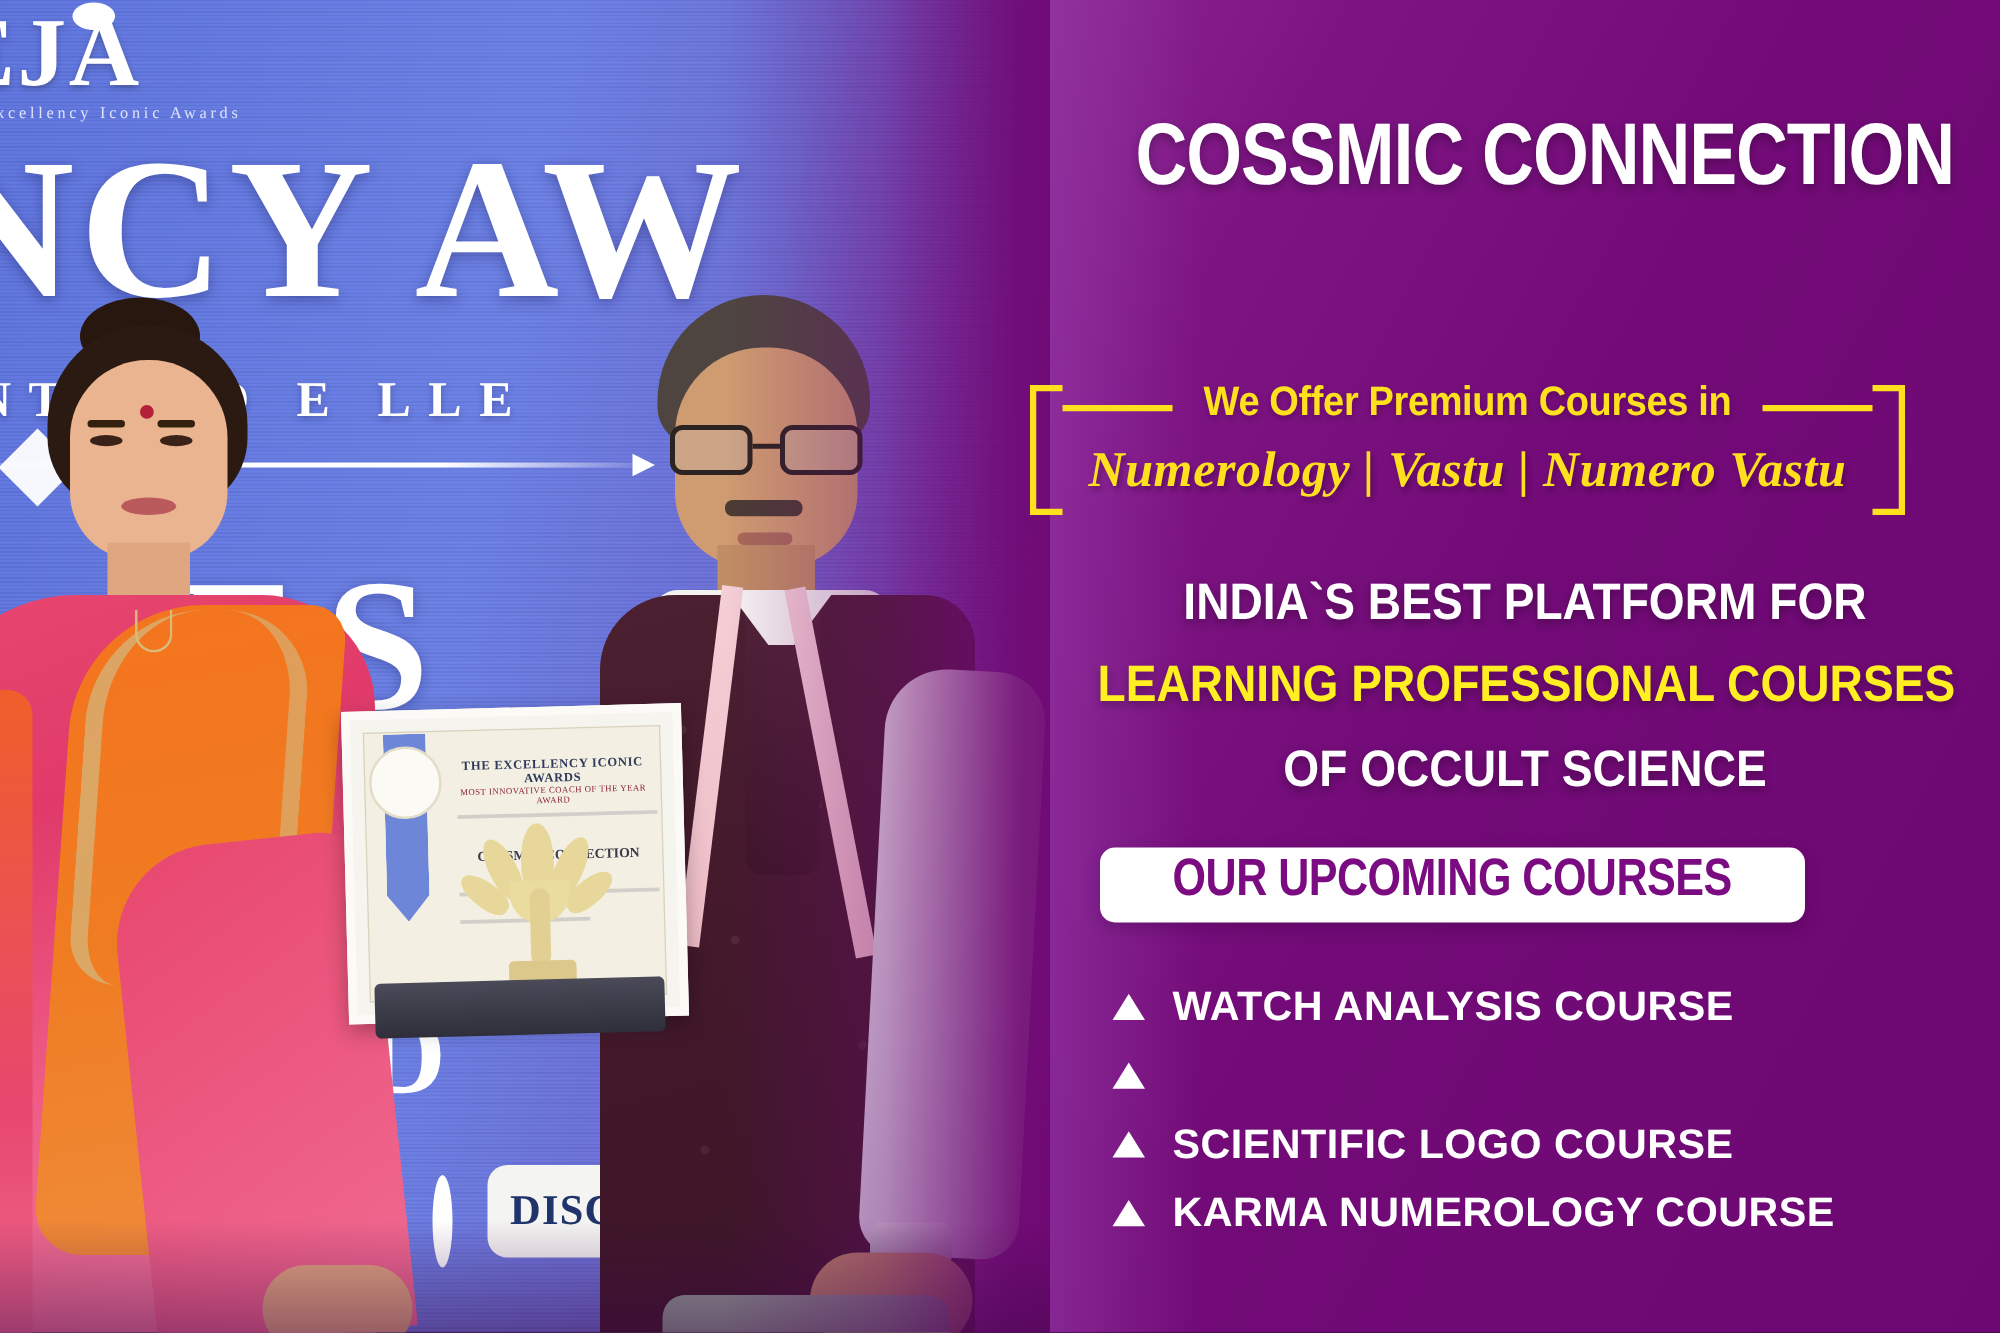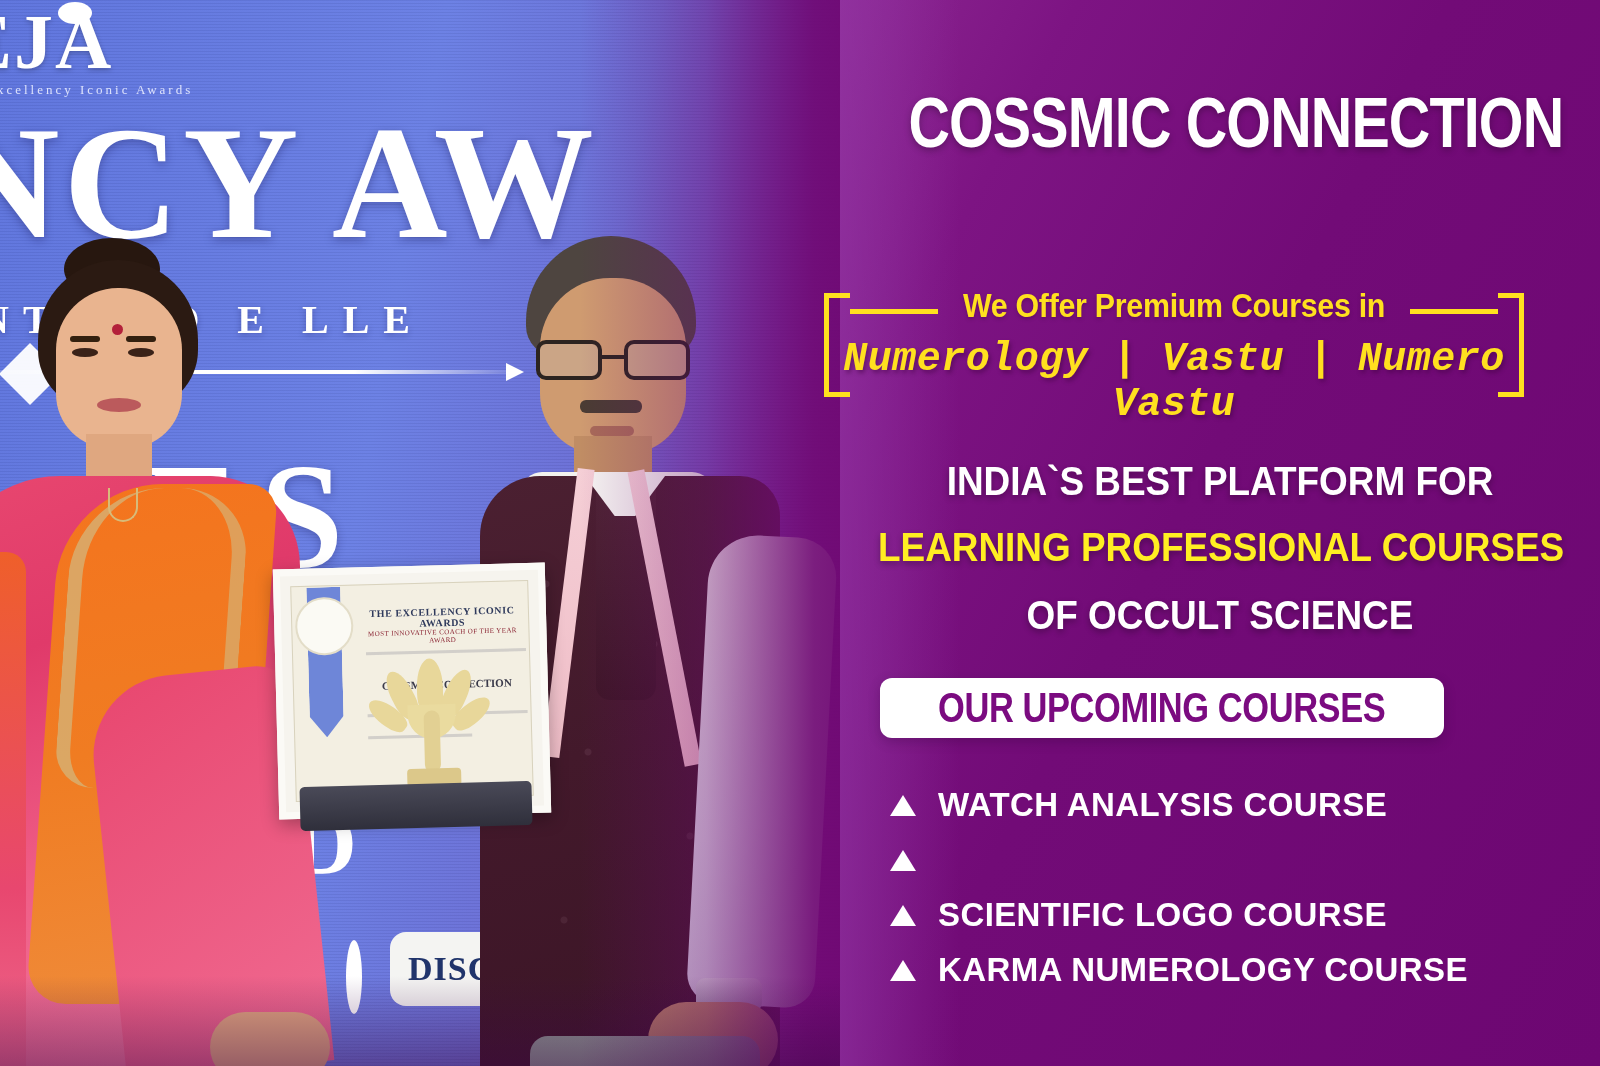--- a/index.html
+++ b/index.html
@@ -159,45 +159,45 @@
 
   
   .byline{position:absolute;left:866px;top:196px;width:608px;height:68px;display:flex;align-items:center;}
   .byline .tri-l{width:62px;height:68px;background:#fff;clip-path:polygon(100% 0,100% 100%,0 50%);}
   .byline .tri-r{width:62px;height:68px;background:#fff;clip-path:polygon(0 0,0 100%,100% 50%);}
   .byline .gap{width:7px;height:68px;}
   .byline .plate{flex:1;height:60px;background:#fff;display:flex;align-items:center;justify-content:center;}
   .byline .plate span{color:#6b0b72;font-size:38px;font-weight:bold;letter-spacing:-.5px;}
 
   
-  .offer{position:absolute;left:824px;top:293px;width:700px;height:104px;padding-left:44px;}
+  .offer{position:absolute;left:824px;top:308px;width:700px;height:104px;padding-left:44px;}
   .offer .brk{position:absolute;top:0;width:26px;height:104px;border-top:5px solid #ffe01f;border-bottom:5px solid #ffe01f;}
   .offer .brk.l{left:0;border-left:5px solid #ffe01f;}
   .offer .brk.r{right:0;border-right:5px solid #ffe01f;}
   .offer .rule{position:absolute;top:16px;height:5px;background:#ffe01f;}
   .offer .rule.l{left:26px;width:88px;}
   .offer .rule.r{right:26px;width:88px;}
   .offer .line1{position:absolute;top:-6px;left:0;width:700px;text-align:center;
     color:#ffe01f;font-size:33px;font-weight:bold;transform:scaleX(.92);letter-spacing:-.3px;
     text-shadow:0 2px 4px rgba(60,0,60,.35);}
   .offer .line2{position:absolute;top:44px;left:0;width:700px;text-align:center;
     color:#ffe01f;font-size:40px;font-weight:bold;font-style:italic;
-    font-family:Liberation Mono, monospace;letter-spacing:.5px;
+    font-family:Liberation Serif, serif;letter-spacing:.5px;
     text-shadow:2px 3px 4px rgba(60,0,60,.45);}
 
   
   .tag{position:absolute;left:840px;width:760px;text-align:center;font-weight:bold;
     transform:scaleX(.9);white-space:nowrap;text-shadow:0 3px 7px rgba(0,0,0,.3);}
   .tag.t1{top:458px;font-size:41px;color:#fff;}
   .tag.t2{top:524px;font-size:41px;color:#ffee22;}
   .tag.t3{top:592px;font-size:41px;color:#fff;}
 
   
   .pill{position:absolute;left:880px;top:678px;width:564px;height:60px;background:#fff;
-    border-radius:12px;display:flex;align-items:center;justify-content:center;
+    border-radius:12px;display:flex;justify-content:center;
     box-shadow:0 4px 12px rgba(40,0,50,.25);}
   .pill span{color:#7b0b80;font-size:42px;font-weight:bold;transform:scaleX(.82);
     letter-spacing:-.5px;white-space:nowrap;}
 
   
   .courses{position:absolute;left:890px;top:778px;width:700px;font-weight:bold;}
   .course-row{display:flex;align-items:center;height:54px;margin-bottom:1px;}
   .course-row .bullet{width:0;height:0;border-left:13px solid transparent;border-right:13px solid transparent;
     border-bottom:21px solid #ffffff;margin-right:22px;flex:none;}
   .course-row .label{color:#fff;font-size:33px;letter-spacing:.4px;white-space:nowrap;}

